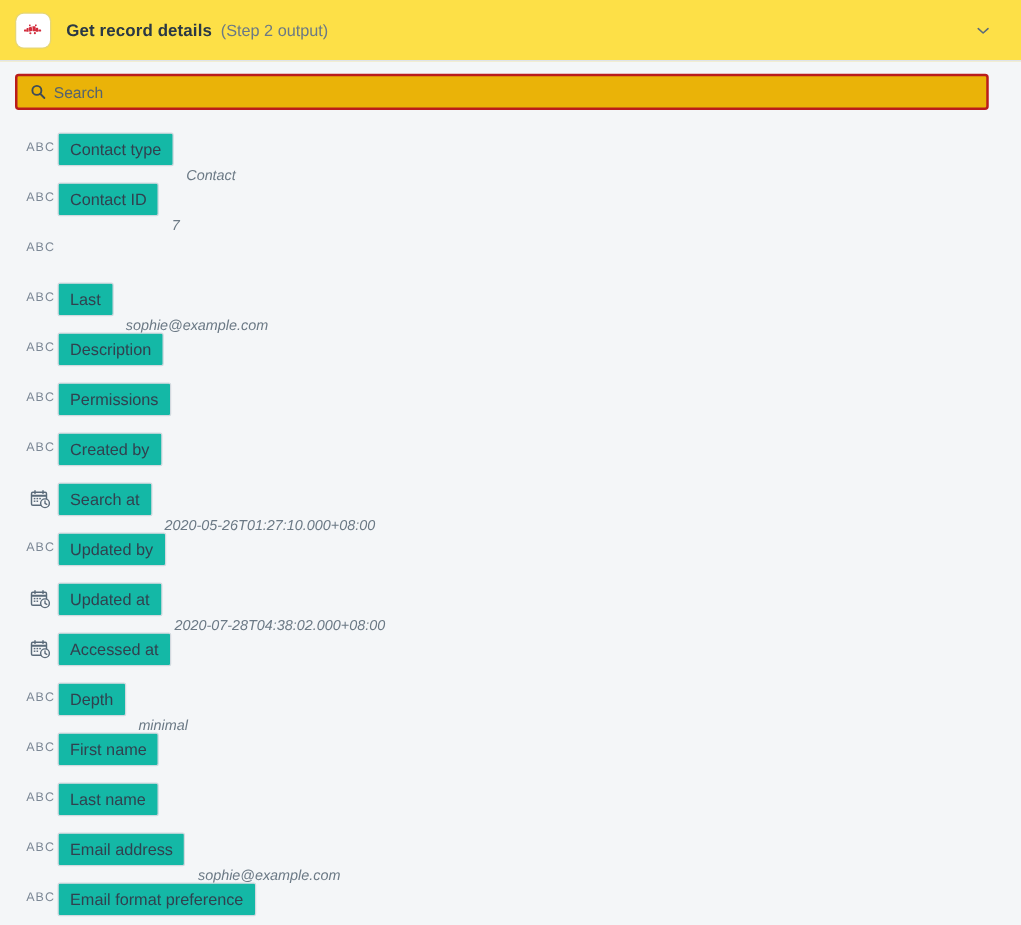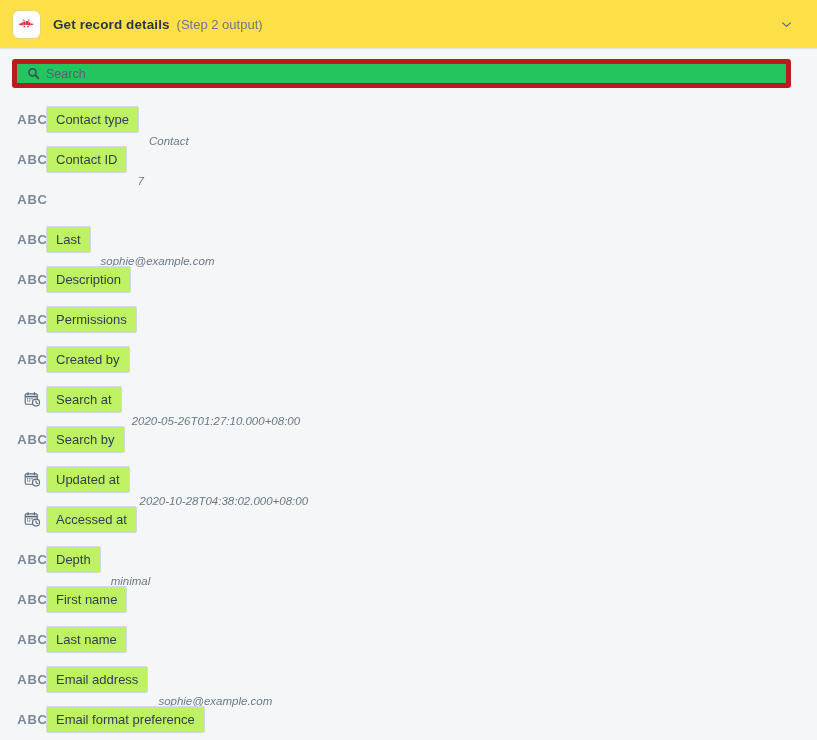--- a/index.html
+++ b/index.html
@@ -69,22 +69,22 @@
     margin-right: 6px;
     flex: none;
   }
   
   .search-wrap {
     padding: 10px 26px 10px 12px;
   }
   .search-box {
     position: relative;
     height: 29px;
-    background: #22c55e;
-    border: 5px solid #b91c1c;
+    background: #eab308;
+    border: 2px solid #b91c1c;
     border-radius: 3px;
     display: flex;
     align-items: center;
     box-sizing: border-box;
   }
   .search-icon {
     position: absolute;
     left: 9px;
     top: 50%;
     transform: translateY(-50%);
@@ -124,34 +124,34 @@
   .type-icon {
     width: 18px;
     height: 18px;
     flex: none;
     display: flex;
     align-items: center;
     justify-content: center;
     margin-right: 5px;
   }
   .abc-icon {
-    font-size: 13px;
-    font-weight: 700;
+    font-size: 10px;
+    font-weight: 400;
     letter-spacing: 0.8px;
     color: #7c8896;
     font-family: "Liberation Sans", sans-serif;
     line-height: 1;
     padding-left: 1px;
   }
   .chip {
     display: inline-flex;
     align-items: center;
     height: 27px;
     padding: 0 9px;
-    background: #bef264;
+    background: #14b8a6;
     border: 1px solid #d3d9df;
     border-radius: 2px;
     font-size: 13px;
     color: #31414f;
     white-space: nowrap;
     box-sizing: border-box;
   }
   .field-value {
     margin-left: 10px;
     font-size: 11.5px;
@@ -268,41 +268,41 @@
       <path d="M12.0 9.7 V11.7 L13.4 12.5" fill="none" stroke="#5b6b7a" stroke-width="1.1" stroke-linecap="round" stroke-linejoin="round"></path>
     </svg>
   </span>
 <div class="chip">Search at</div>
         <div class="field-value">2020-05-26T01:27:10.000+08:00</div>
       </div>
       <div class="field-row">
   <span class="type-icon">
           <span class="abc-icon">ABC</span>
         </span>
-<div class="chip">Search by</div>
+<div class="chip">Updated by</div>
       </div>
       <div class="field-row">
   <span class="type-icon">
     <svg width="17" height="17" viewBox="0 0 17 17" aria-hidden="true">
       <rect x="1.2" y="2.8" width="12.0" height="10.4" rx="1.1" fill="none" stroke="#5b6b7a" stroke-width="1.15"></rect>
       <path d="M1.2 5.6 H13.2" stroke="#5b6b7a" stroke-width="1.6"></path>
       <path d="M4.0 1.6 V3.7 M10.4 1.6 V3.7" stroke="#5b6b7a" stroke-width="1.15" stroke-linecap="round"></path>
       <g fill="#5b6b7a">
         <rect x="3.0" y="7.3" width="1.3" height="1.15"></rect>
         <rect x="5.2" y="7.3" width="1.3" height="1.15"></rect>
         <rect x="7.4" y="7.3" width="1.3" height="1.15"></rect>
         <rect x="3.0" y="9.4" width="1.3" height="1.15"></rect>
         <rect x="5.2" y="9.4" width="1.3" height="1.15"></rect>
       </g>
       <circle cx="12.0" cy="11.6" r="3.5" fill="#f4f6f8" stroke="#5b6b7a" stroke-width="1.15"></circle>
       <path d="M12.0 9.7 V11.7 L13.4 12.5" fill="none" stroke="#5b6b7a" stroke-width="1.1" stroke-linecap="round" stroke-linejoin="round"></path>
     </svg>
   </span>
 <div class="chip">Updated at</div>
-        <div class="field-value">2020-10-28T04:38:02.000+08:00</div>
+        <div class="field-value">2020-07-28T04:38:02.000+08:00</div>
       </div>
       <div class="field-row">
   <span class="type-icon">
     <svg width="17" height="17" viewBox="0 0 17 17" aria-hidden="true">
       <rect x="1.2" y="2.8" width="12.0" height="10.4" rx="1.1" fill="none" stroke="#5b6b7a" stroke-width="1.15"></rect>
       <path d="M1.2 5.6 H13.2" stroke="#5b6b7a" stroke-width="1.6"></path>
       <path d="M4.0 1.6 V3.7 M10.4 1.6 V3.7" stroke="#5b6b7a" stroke-width="1.15" stroke-linecap="round"></path>
       <g fill="#5b6b7a">
         <rect x="3.0" y="7.3" width="1.3" height="1.15"></rect>
         <rect x="5.2" y="7.3" width="1.3" height="1.15"></rect>

